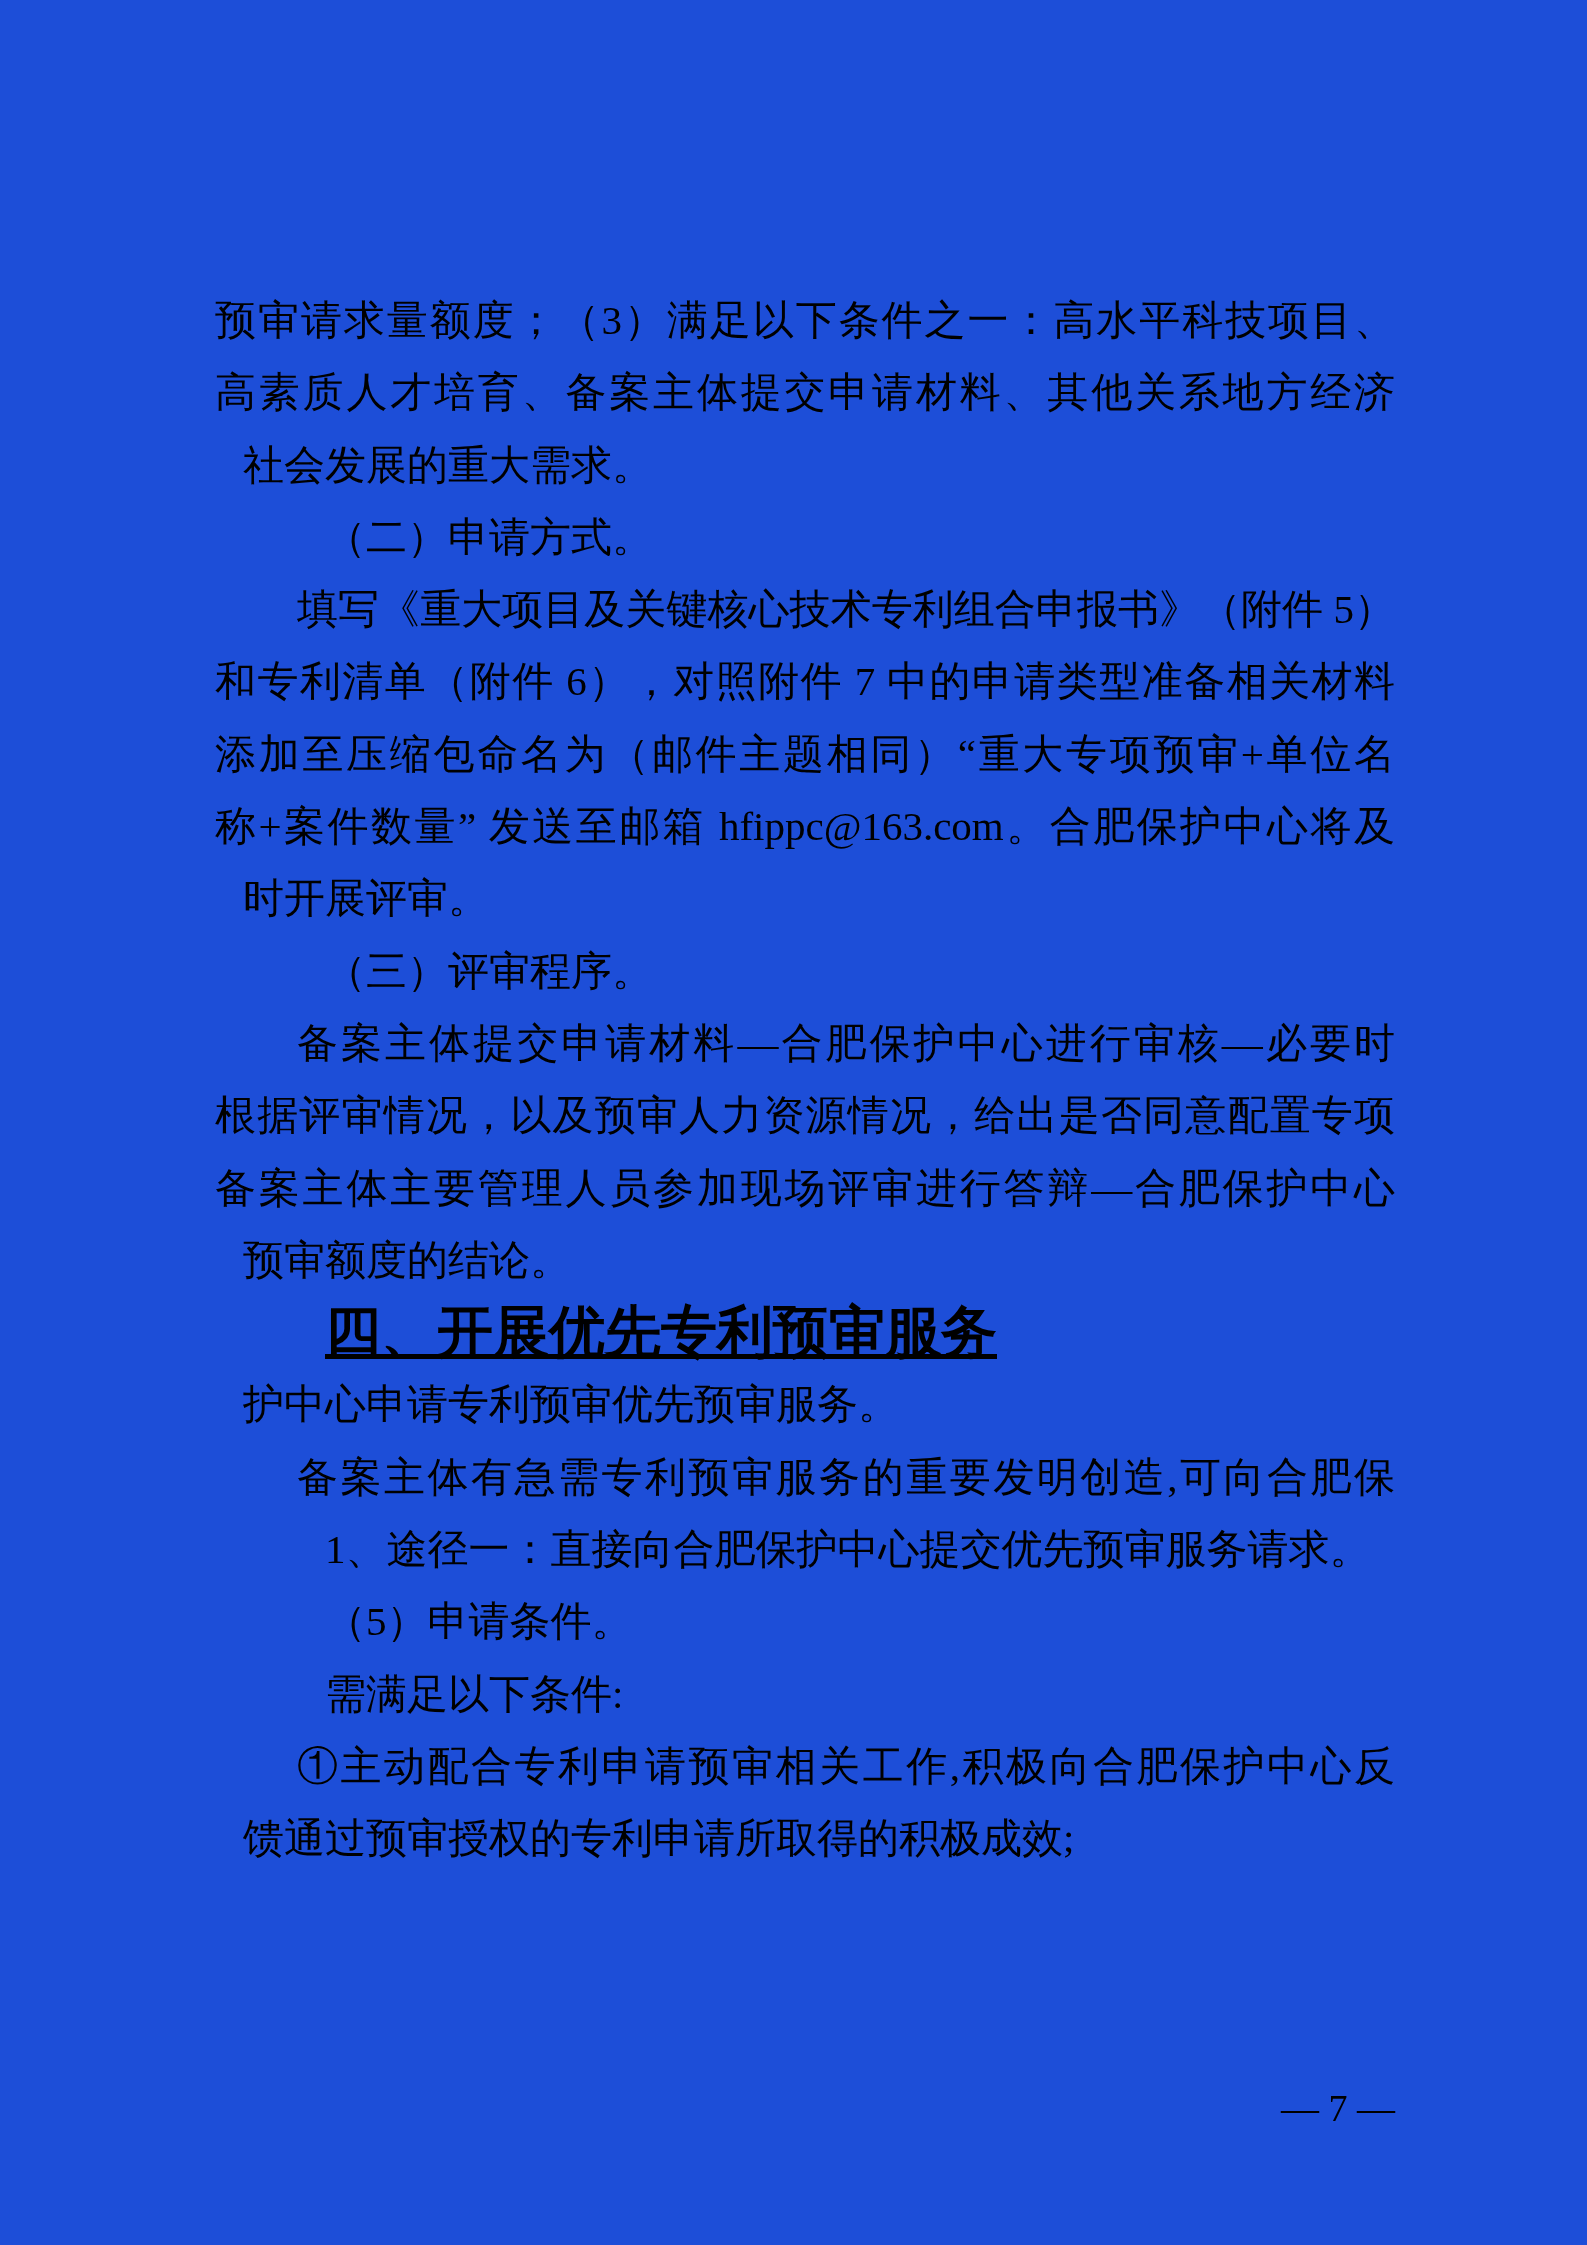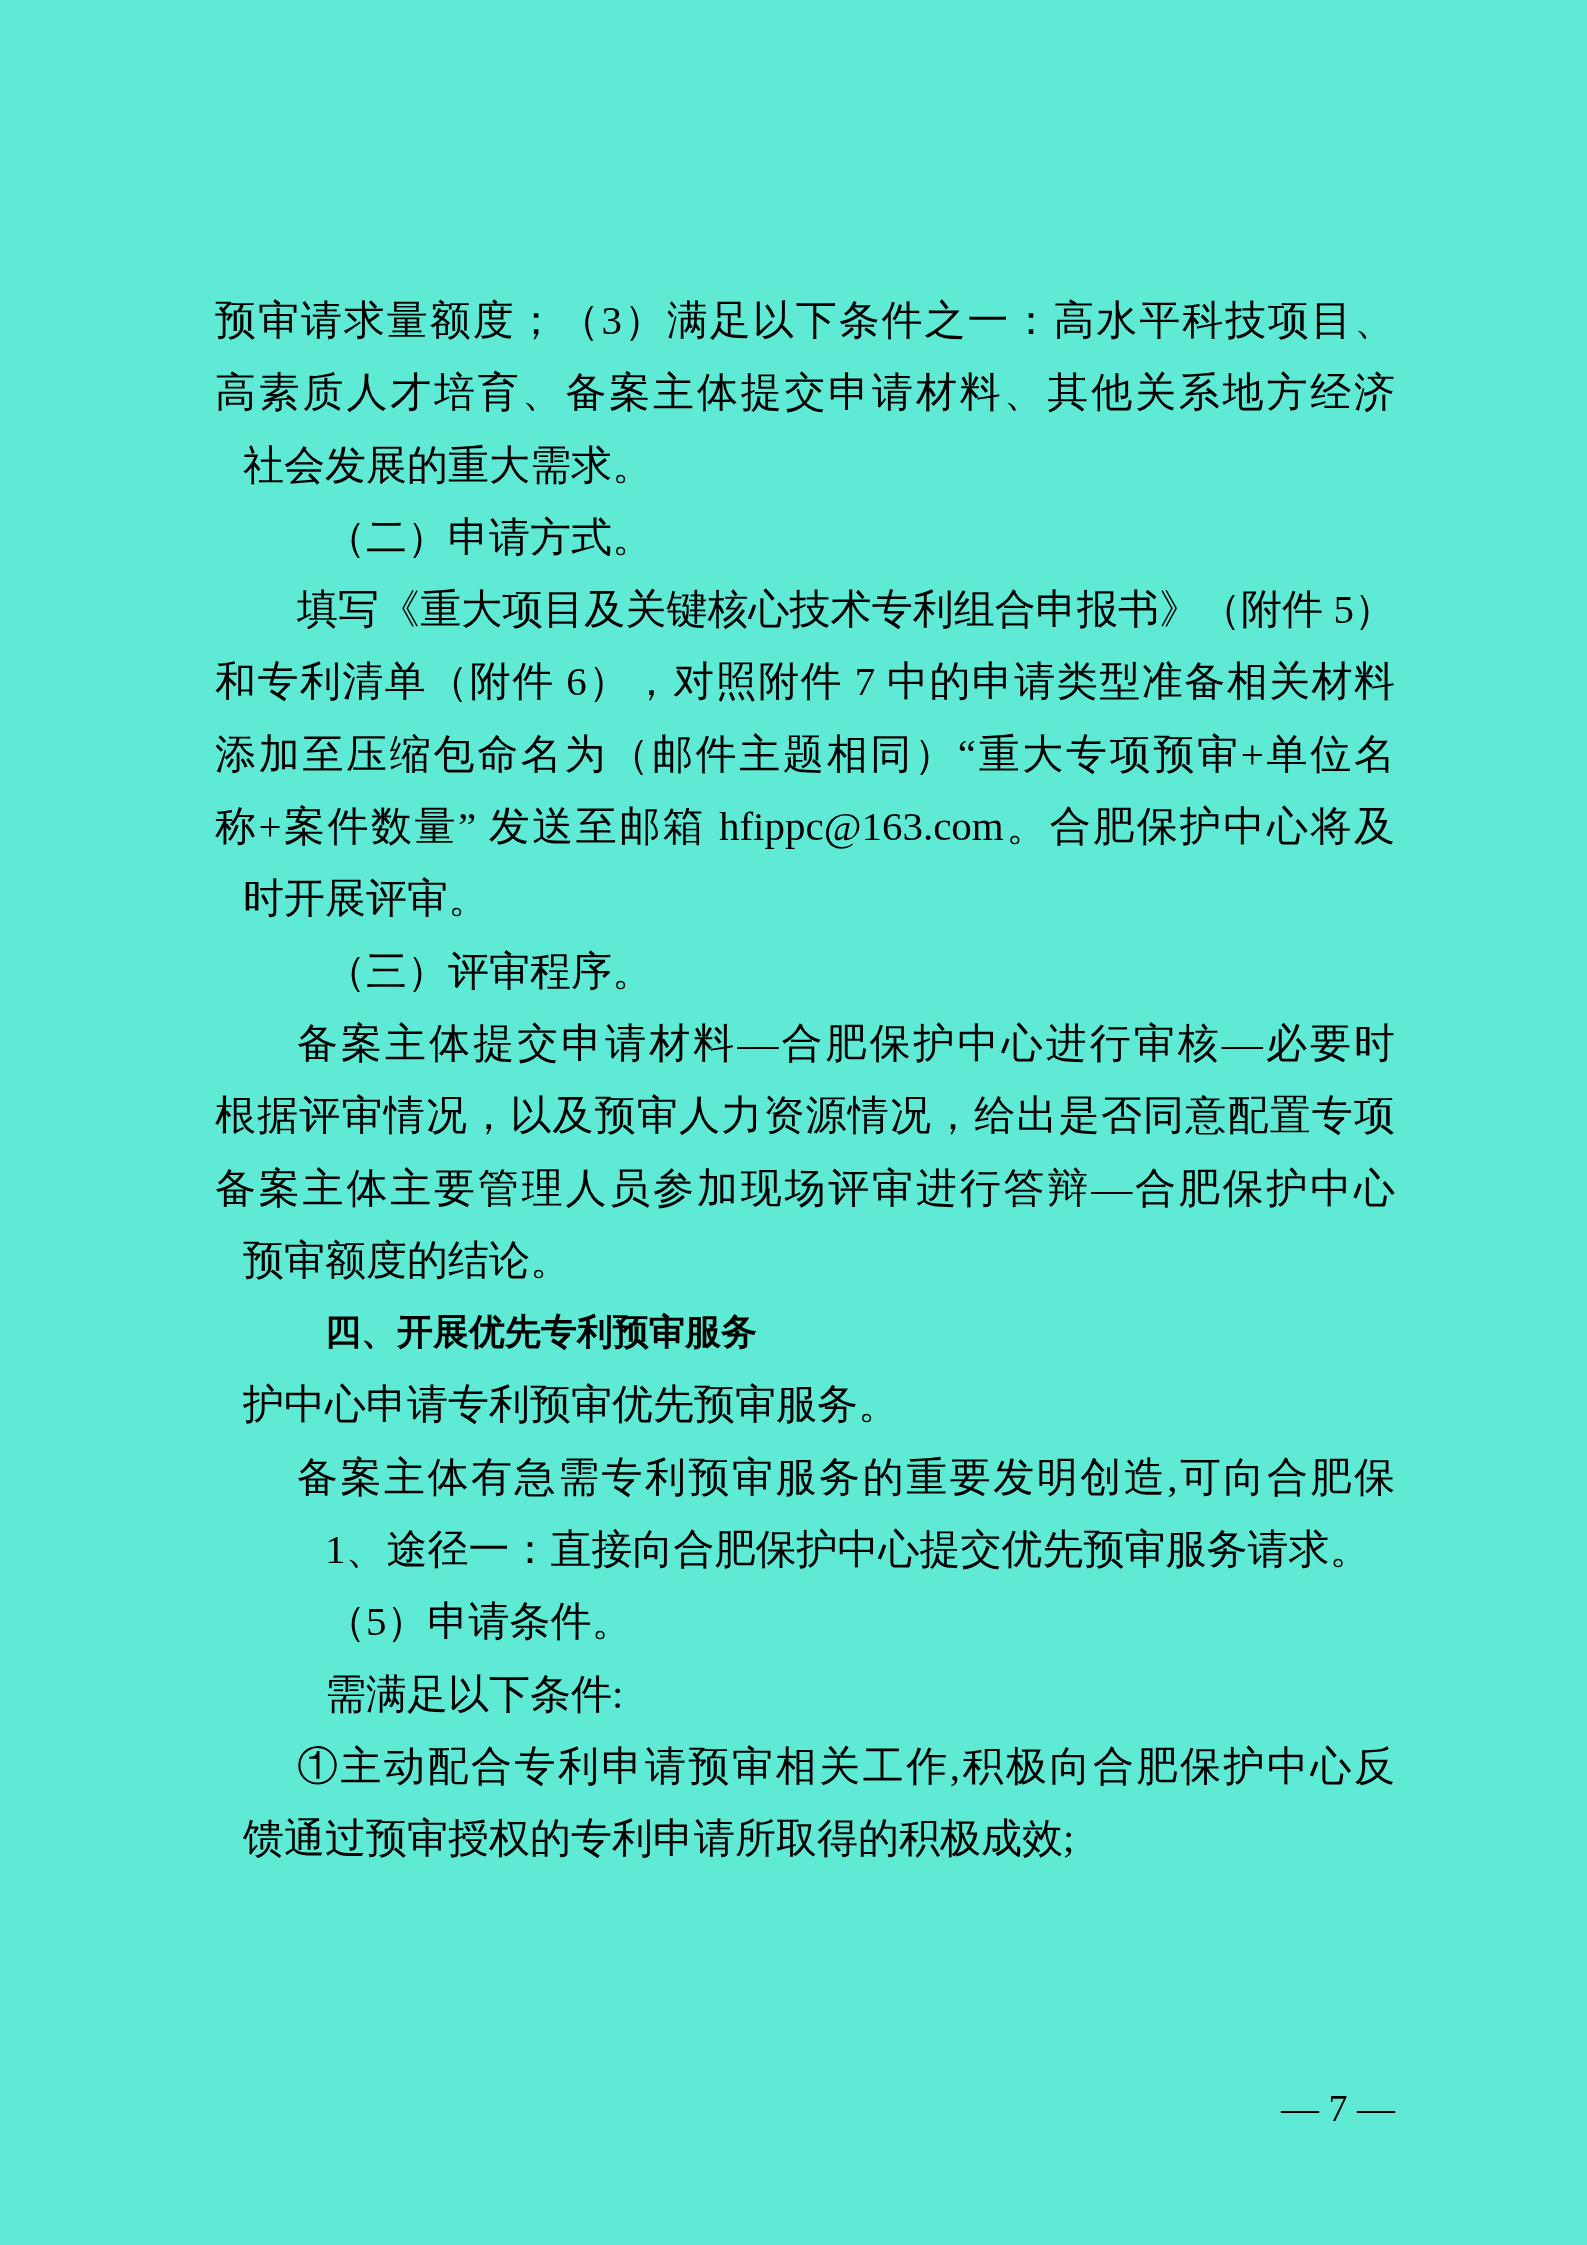--- a/index.html
+++ b/index.html
@@ -11,21 +11,21 @@
     position: relative;
     width: 1587px;
     height: 2245px;
     overflow: hidden;
     color: #000000;
     font-family: "Liberation Serif", "DejaVu Serif", serif;
   }
   .page {
     position: absolute;
     inset: 0;
-    background: #5eead4;
+    background: #1d4ed8;
   }
   .text-block {
     position: absolute;
     left: 215px;
     top: 284px;
     width: 1180px;
   }
   .line {
     font-size: 41px;
     height: 72.3px;
@@ -38,21 +38,22 @@
   .line.last {
     text-align-last: left;
     margin-left: 28px;
   }
   .line.indent {
     text-indent: 82px;
   }
   .line.heading {
     font-family: "Liberation Sans", "DejaVu Sans", sans-serif;
     font-weight: 700;
-    font-size: 36px;
+    font-size: 56px;
+    text-decoration: underline;
   }
   .page-number {
     position: absolute;
     left: 215px;
     top: 2084px;
     width: 1180px;
     text-align: right;
     font-size: 38px;
     line-height: 48px;
     font-family: "Liberation Serif", "DejaVu Serif", serif;

